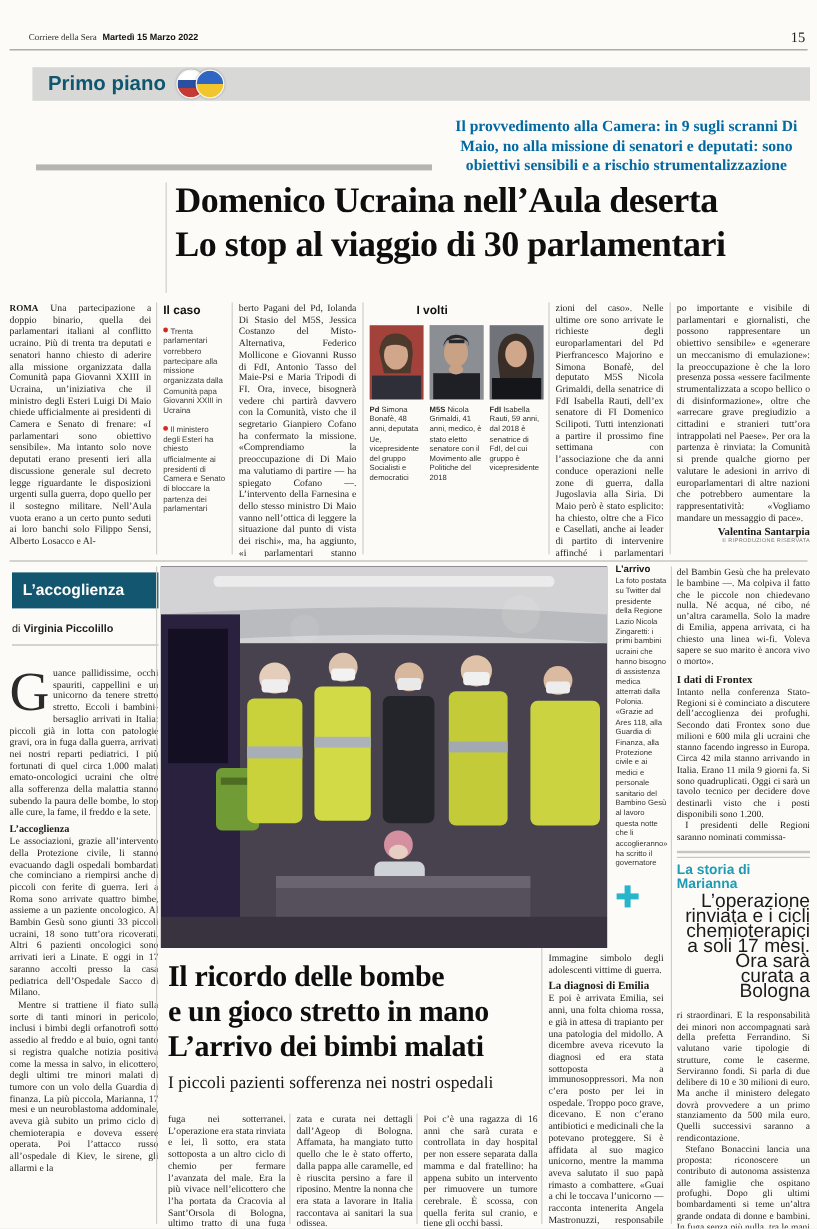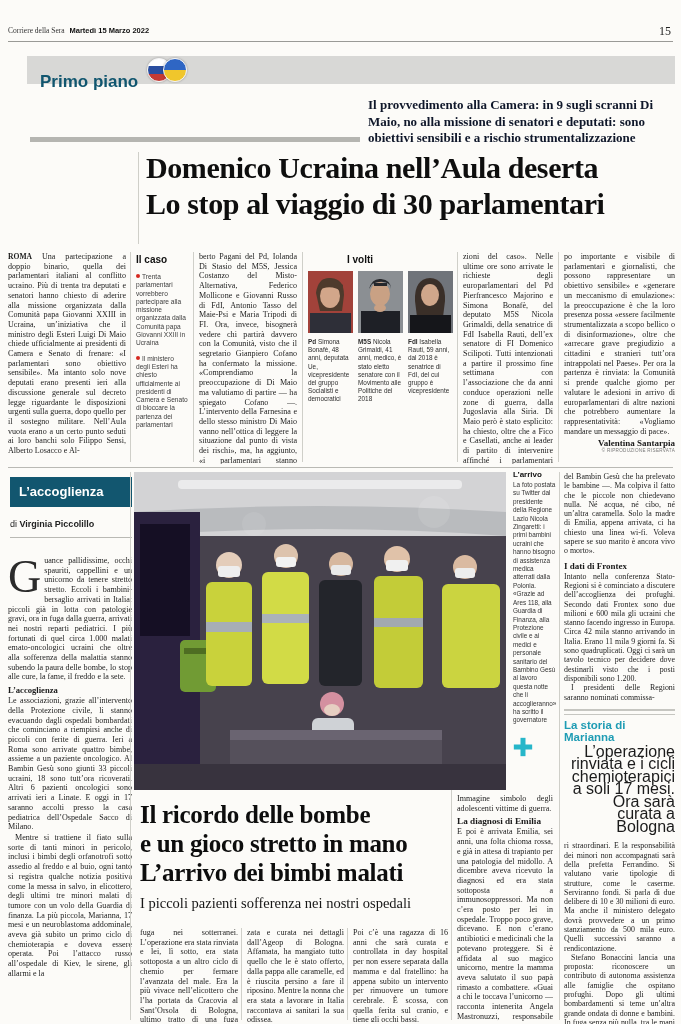--- a/index.html
+++ b/index.html
@@ -19,34 +19,34 @@
   .volticap{font:6.4px/8.2px "Liberation Sans", sans-serif;color:#2e2e2e;}
   .flag{position:absolute;width:22px;height:22px;border-radius:50%;border:1.5px solid #f4f4f4;box-shadow:0 0 2px rgba(0,0,0,.35);}
   .photocell{width:45px;height:62px;overflow:hidden;background:#888;}
   svg{display:block;}
 </style>
 </head>
 <body>
 
 <div id="page">
 
-  <div class="abs" style="left:8px;top:26px;font-size:7.5px;color:#333;">
+  <div class="abs" style="left:24px;top:26px;font-size:7.5px;color:#333;">
     <span>Corriere della Sera</span>
     <span class="sans" style="font-weight:bold;color:#111;margin-left:3px;">Martedì 15 Marzo 2022</span>
   </div>
   <div class="abs" style="right:10px;top:24px;font-size:12px;color:#222;">15</div>
   <div class="ruleh" style="left:8px;top:41px;width:665px;background:#9a9a96;"></div>
 
   <div class="abs" style="left:27px;top:56px;width:648px;height:28px;background:#d8d8d6;"></div>
-  <div class="abs sans" style="left:40px;top:60px;font-size:17px;font-weight:bold;color:#11566f;margin-top:12px;">Primo piano</div>
+  <div class="abs sans" style="left:40px;top:60px;font-size:17px;font-weight:bold;color:#11566f;">Primo piano</div>
   <div class="flag" style="left:147px;top:58px;background:linear-gradient(#fff 0 33%,#2a4ea0 33% 66%,#c63a34 66%);"></div>
   <div class="flag" style="left:163px;top:58px;background:linear-gradient(#2f66c4 0 50%,#f0c62c 50%);"></div>
 
   <div class="abs" style="left:30px;top:137px;width:330px;height:5px;background:#b5b5b1;"></div>
-  <div class="abs" style="left:368px;top:97px;width:308px;font-size:13px;line-height:16.5px;font-weight:bold;color:#0f172a;">Il provvedimento alla Camera: in 9 sugli scranni Di Maio, no alla missione di senatori e deputati: sono obiettivi sensibili e a rischio strumentalizzazione</div>
+  <div class="abs" style="left:368px;top:97px;width:308px;font-size:13px;line-height:16.5px;font-weight:bold;color:#0369a1;text-align:center;">Il provvedimento alla Camera: in 9 sugli scranni Di Maio, no alla missione di senatori e deputati: sono obiettivi sensibili e a rischio strumentalizzazione</div>
 
   <div class="rulev" style="left:138px;top:152px;height:92px;"></div>
   <div class="abs" style="left:146px;top:150px;width:530px;font-size:30px;line-height:36px;font-weight:700;letter-spacing:-0.4px;color:#0e0e0e;">
     <div>Domenico Ucraina nell’Aula deserta</div>
     <div>Lo stop al viaggio di 30 parlamentari</div>
   </div>
 
   <div class="rulev" style="left:130px;top:252px;height:210px;"></div>
   <div class="rulev" style="left:193px;top:252px;height:210px;"></div>
   <div class="rulev" style="left:302px;top:252px;height:210px;"></div>

